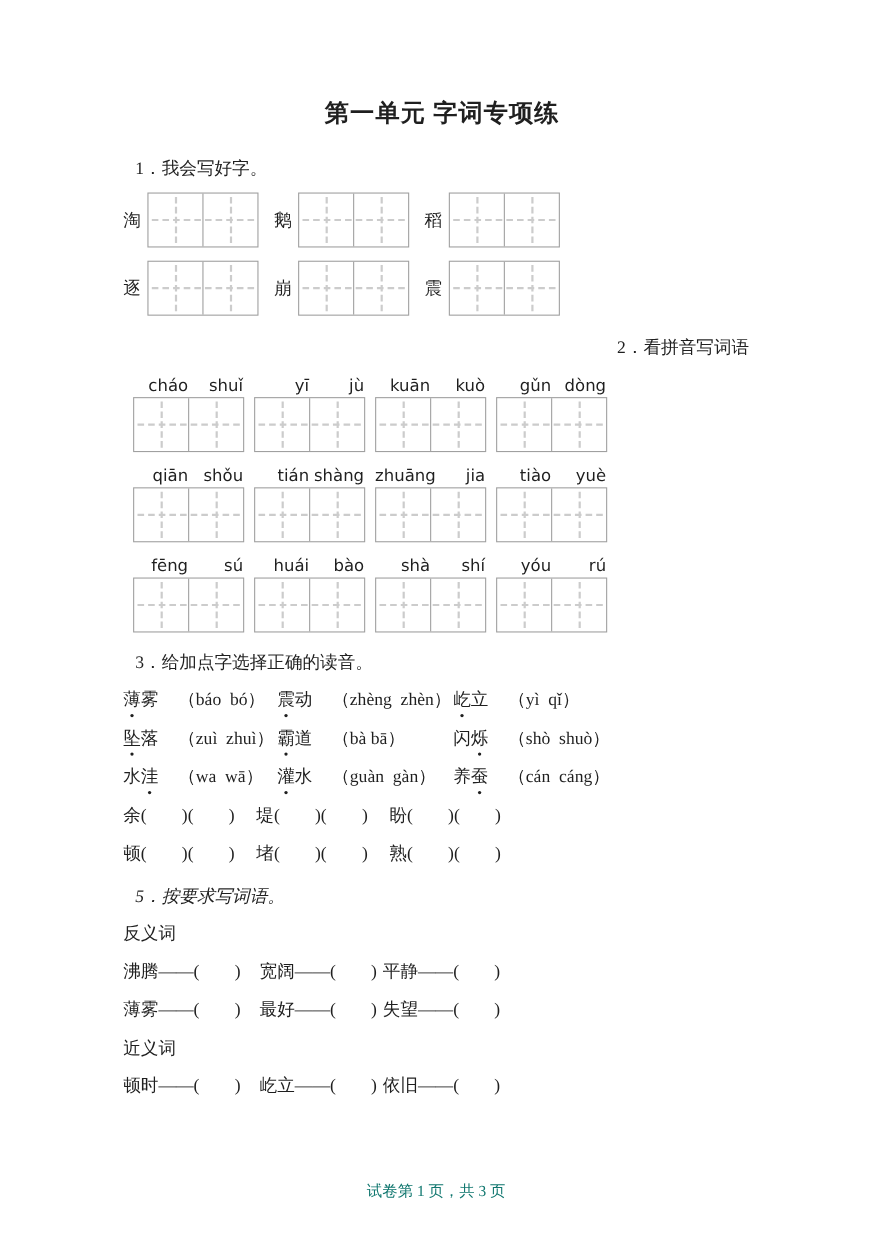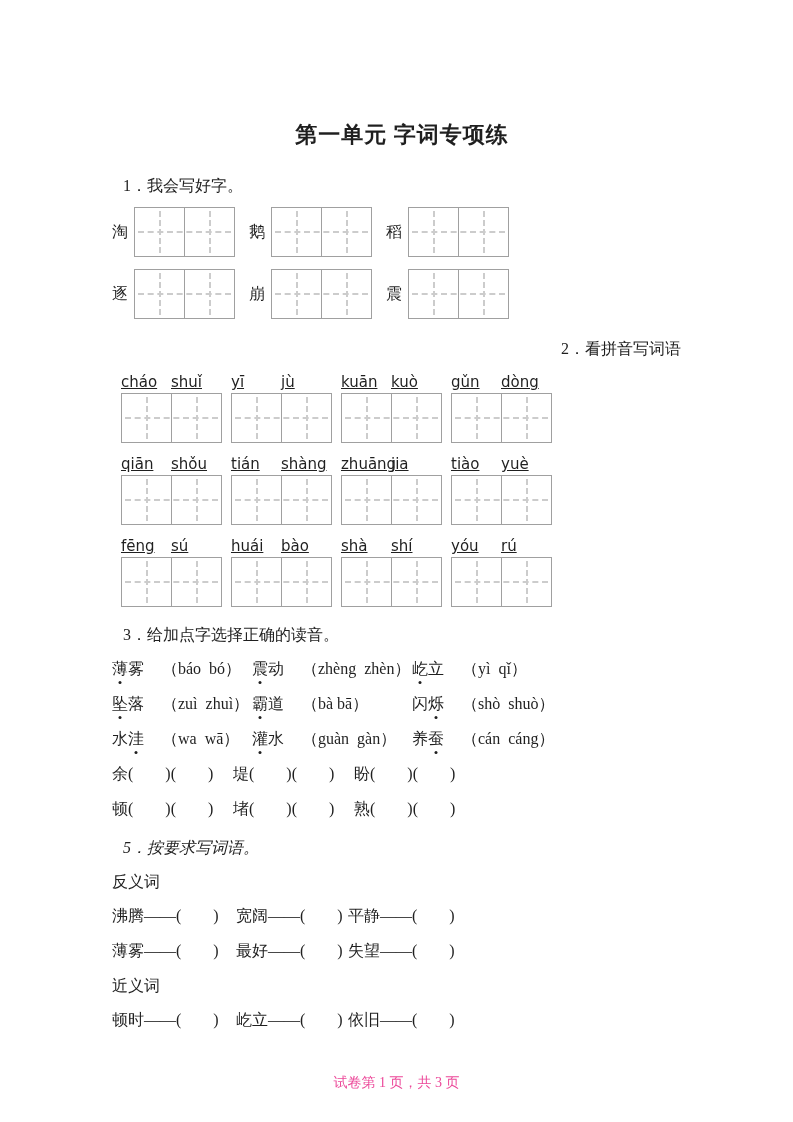--- a/index.html
+++ b/index.html
@@ -7,21 +7,21 @@
     position:relative;
     width:793px; height:1122px;
     background:#ffffff;
     overflow:hidden;
     font-family:"Liberation Serif","DejaVu Serif",serif;
     color:#1f1f1f;
   }
   .content { position:absolute; left:112px; top:0; width:580px; }
 
   .title {
-    margin:0; padding-top:120px;
+    margin:0; padding-top:88px;
     text-align:center;
     font-size:22px; font-weight:bold;
     letter-spacing:1px;
   }
 
   .qlabel { margin:11px; font-size:16px; line-height:20px; }
   #q1 .qlabel { margin-top:26px; }
   #q2 .qlabel { margin-top:20px;text-align:right; }
   #q3 .qlabel { margin-top:18px; }
   #q4 .qlabel { margin-top:18px; }
@@ -44,23 +44,23 @@
   .q1-row { display:flex; gap:14px; margin-top:8px; }
   .q1-row + .q1-row { margin-top:12px; }
   .q1-group { display:flex; align-items:center; }
   .hz { font-size:16px; margin-right:6px; }
 
   
   .q2-row { display:flex; gap:9px; padding-left:9px; margin-top:14px; }
   .q2-row + .q2-row { margin-top:12px; }
   .py-row { display:flex; margin-bottom:2px; }
   .py {
-    width:50px; text-align:left;
+    width:50px; text-align:right;
     font-family:"DejaVu Sans","Liberation Sans",sans-serif;
-    font-size:15px; line-height:18px;text-decoration:underline;
+    font-size:15px; line-height:18px;
   }
 
   
   .q3-row { display:grid; grid-template-columns:140px 160px auto; margin-top:13px; font-size:16px; line-height:22px; }
   .q3-item { white-space:nowrap; }
   .hz3 { display:inline-block; position:relative; }
   .dot-under::after {
     content:""; position:absolute; left:50%; bottom:-4px;
     width:3px; height:3px; border-radius:50%; background:#1f1f1f;
     transform:translateX(-50%);
@@ -68,21 +68,21 @@
   .pron { white-space:pre; margin-left:18px;text-align:center; }
 
   
   .q4-row { display:grid; grid-template-columns:121px 121px auto; margin-top:13px; font-size:16px; line-height:22px; }
   .q5-row { display:grid; grid-template-columns:124px 112px auto; margin-top:13px; font-size:16px; line-height:22px;font-family:Liberation Serif, serif; }
   .blank-item { white-space:pre; }
   .subhead { margin:14px 0 0 0; font-size:16px; line-height:20px; }
 
   .footer {
     position:absolute; left:0; right:0; bottom:30px;
-    text-align:center; font-size:14px; color:#ec4899;
+    text-align:center; font-size:14px; color:#0f766e;
   }
 </style>
 </head>
 <body>
 
 <div class="page">
   <div class="content">
 
     <h1 class="title">第一单元 字词专项练</h1>
 

